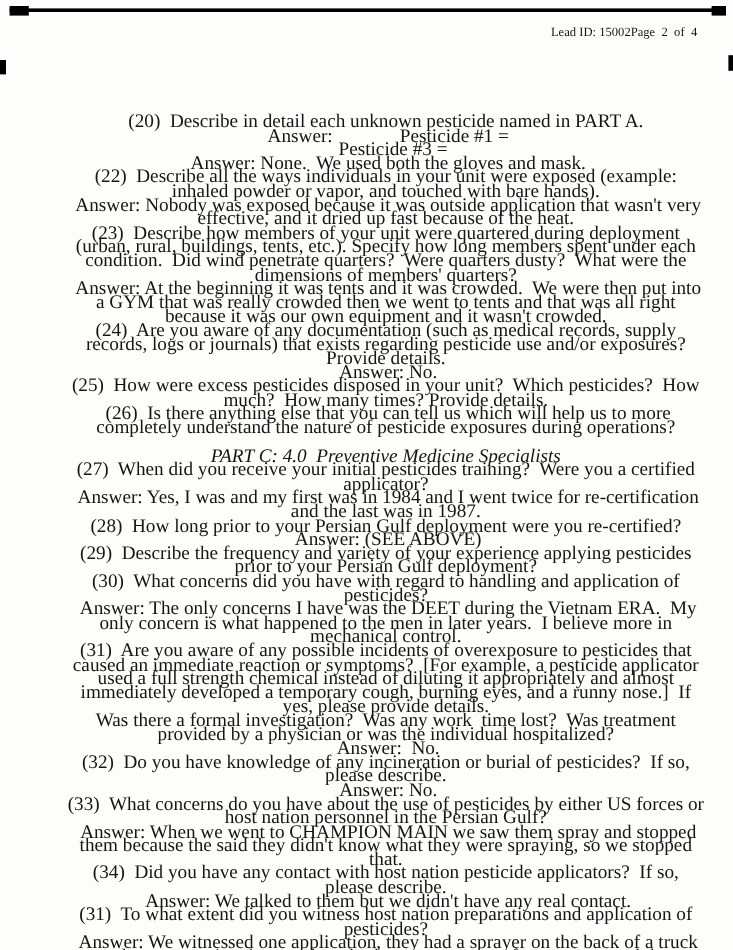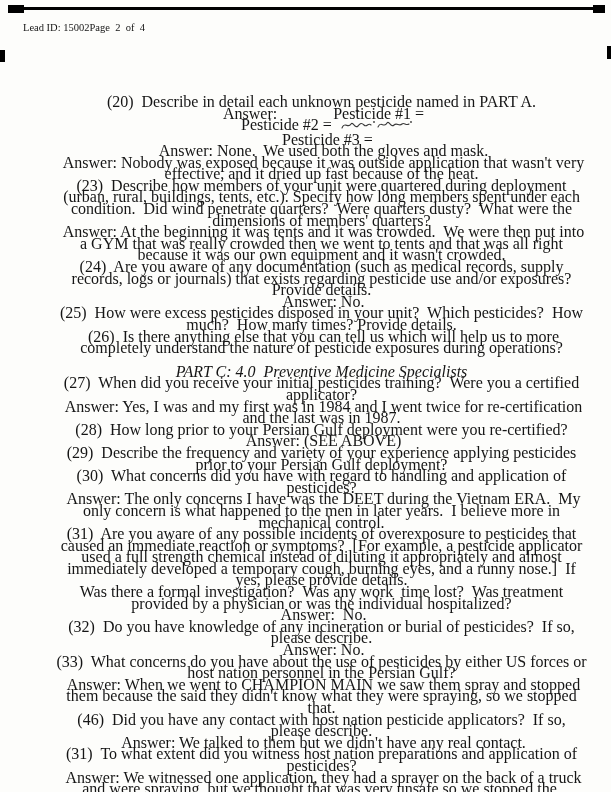--- a/index.html
+++ b/index.html
@@ -23,21 +23,21 @@
   .scan-top-right  { top: 5px; right: 6px; width: 12px;  height: 8px; }
   .scan-left-edge  { top: 50px; left: 0;   width: 5px;   height: 12px; }
   .scan-right-edge { top: 46px; right: 0;  width: 4px;   height: 13px; }
 
   .header {
     position: absolute;
     top: 22px;
     left: 23px;
     right: 30px;
     display: flex;
-    justify-content: flex-start;
+    justify-content: flex-end;
     font-size: 10.5px;
     white-space: pre;
   }
 
   .doc-body {
     position: absolute;
     top: 96px;
     left: 56px;
     width: 531px;
     font-size: 16px;
@@ -69,27 +69,23 @@
   <div class="scan-mark scan-right-edge"></div>
 
   <div class="header">
     <span>Lead ID: 15002</span>
     <span>Page  2  of  4</span>
   </div>
 
   <div class="doc-body">
     <p>(20)  Describe in detail each unknown pesticide named in PART A.</p>
     <p> Answer:              Pesticide #1 =</p>
-    <p><span>   Pesticide #2 =  </span><svg class="scribble" width="74" height="14" viewBox="0 0 74 14">
-          <path d="M2 10 C5 3, 8 11, 11 6 C13 3, 15 11, 18 8 C20 6, 21 4, 24 7 C27 10, 28 4, 31 7 M38 9 C41 2, 44 11, 47 5 C49 2, 51 10, 54 7 C57 4, 59 9, 62 6 C64 4, 66 8, 69 6" stroke="#3a3a3a" fill="none" stroke-width="1.1" stroke-linecap="round"></path>
-          <circle cx="34" cy="4" r="0.9" fill="#3a3a3a"></circle>
-          <circle cx="71" cy="4" r="0.9" fill="#3a3a3a"></circle>
-        </svg></p>
     <p>   Pesticide #3 =</p>
     <p> Answer: None.  We used both the gloves and mask.</p>
+    <p>(22)  Describe all the ways individuals in your unit were exposed (example: inhaled powder or vapor, and touched with bare hands).</p>
     <p> Answer: Nobody was exposed because it was outside application that wasn't very  effective, and it dried up fast because of the heat.</p>
     <p>(23)  Describe how members of your unit were quartered during deployment (urban, rural, buildings, tents, etc.). Specify how long members spent under each condition.  Did wind penetrate quarters?  Were quarters dusty?  What were the dimensions of members' quarters?</p>
     <p> Answer: At the beginning it was tents and it was crowded.  We were then put into a GYM that was really crowded then we went to tents and that was all right because it was our own equipment and it wasn't crowded.</p>
     <p>(24)  Are you aware of any documentation (such as medical records, supply records, logs or journals) that exists regarding pesticide use and/or exposures?  Provide details.</p>
     <p> Answer: No.</p>
     <p>(25)  How were excess pesticides disposed in your unit?  Which pesticides?  How much?  How many times? Provide details.</p>
     <p> (26)  Is there anything else that you can tell us which will help us to more completely understand the nature of pesticide exposures during operations?</p>
     <p class="gap-above">PART C: 4.0  Preventive Medicine Specialists</p>
     <p>(27)  When did you receive your initial pesticides training?  Were you a certified applicator?</p>
     <p> Answer: Yes, I was and my first was in 1984 and I went twice for re-certification and the last was in 1987.</p>
@@ -98,20 +94,20 @@
     <p>(29)  Describe the frequency and variety of your experience applying pesticides prior to your Persian Gulf deployment?</p>
     <p>(30)  What concerns did you have with regard to handling and application of pesticides?</p>
     <p> Answer: The only concerns I have was the DEET during the Vietnam ERA.  My only concern is what happened to the men in later years.  I believe more in mechanical control.</p>
     <p>(31)  Are you aware of any possible incidents of overexposure to pesticides that caused an immediate reaction or symptoms?  [For example, a pesticide applicator used a full strength chemical instead of diluting it appropriately and almost immediately developed a temporary cough, burning eyes, and a runny nose.]  If yes, please provide details.</p>
     <p>Was there a formal investigation?  Was any work  time lost?  Was treatment provided by a physician or was the individual hospitalized?</p>
     <p> Answer:  No.</p>
     <p>(32)  Do you have knowledge of any incineration or burial of pesticides?  If so, please describe.</p>
     <p> Answer: No.</p>
     <p>(33)  What concerns do you have about the use of pesticides by either US forces or host nation personnel in the Persian Gulf?</p>
     <p> Answer: When we went to CHAMPION MAIN we saw them spray and stopped them because the said they didn't know what they were spraying, so we stopped that.</p>
-    <p>(46)  Did you have any contact with host nation pesticide applicators?  If so, please describe.</p>
+    <p>(34)  Did you have any contact with host nation pesticide applicators?  If so, please describe.</p>
     <p> Answer: We talked to them but we didn't have any real contact.</p>
     <p>(31)  To what extent did you witness host nation preparations and application of pesticides?</p>
     <p> Answer: We witnessed one application, they had a sprayer on the back of a truck and were spraying, but we thought that was very unsafe so we stopped the.</p>
     <p>(36)  Do you have any information about the pesticides used by host nation applicators?  If so, please provide</p>
   </div>
 
 </div>
 
 </body></html>

